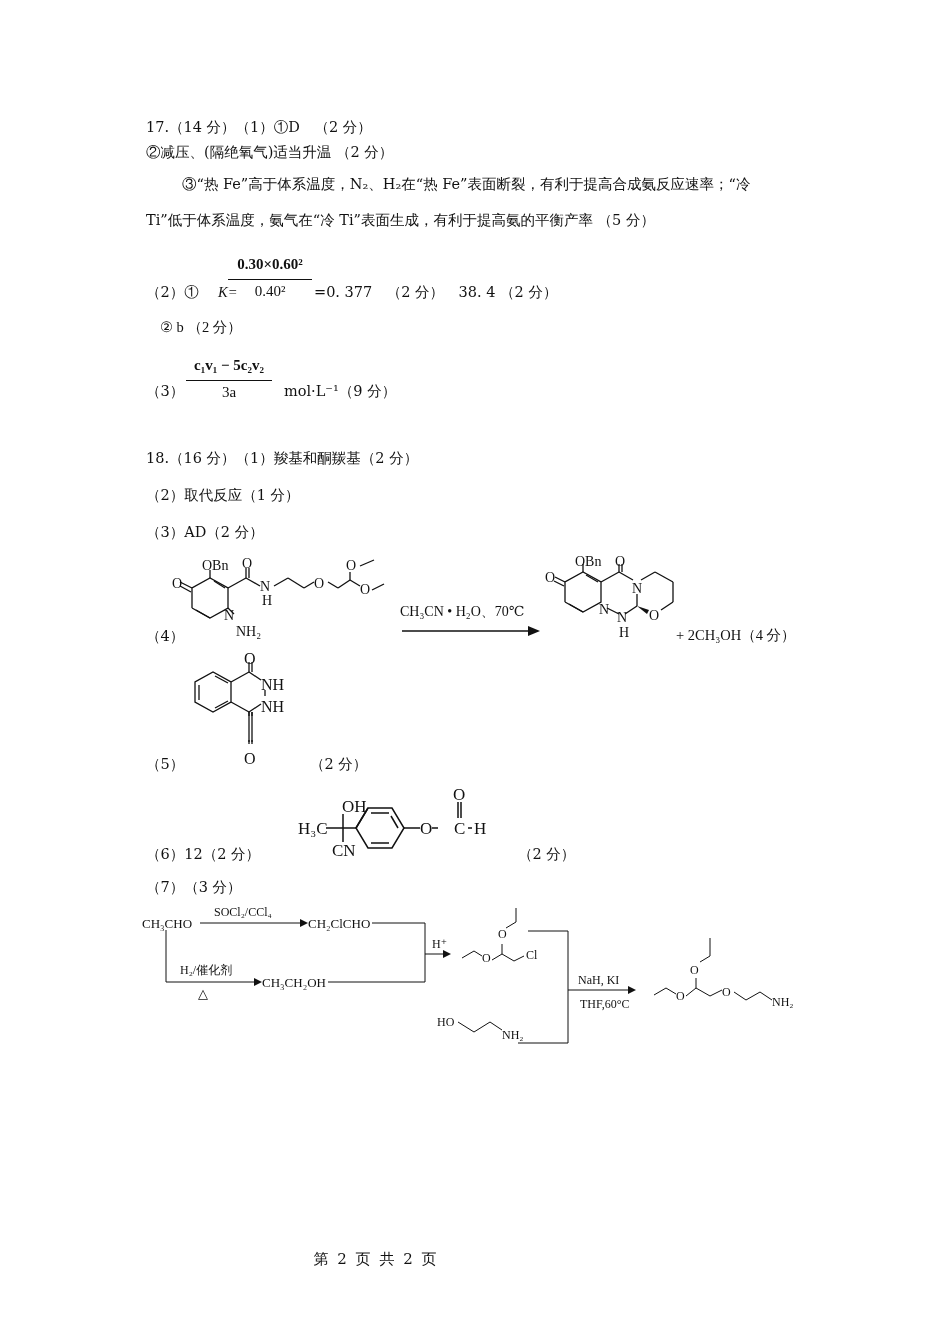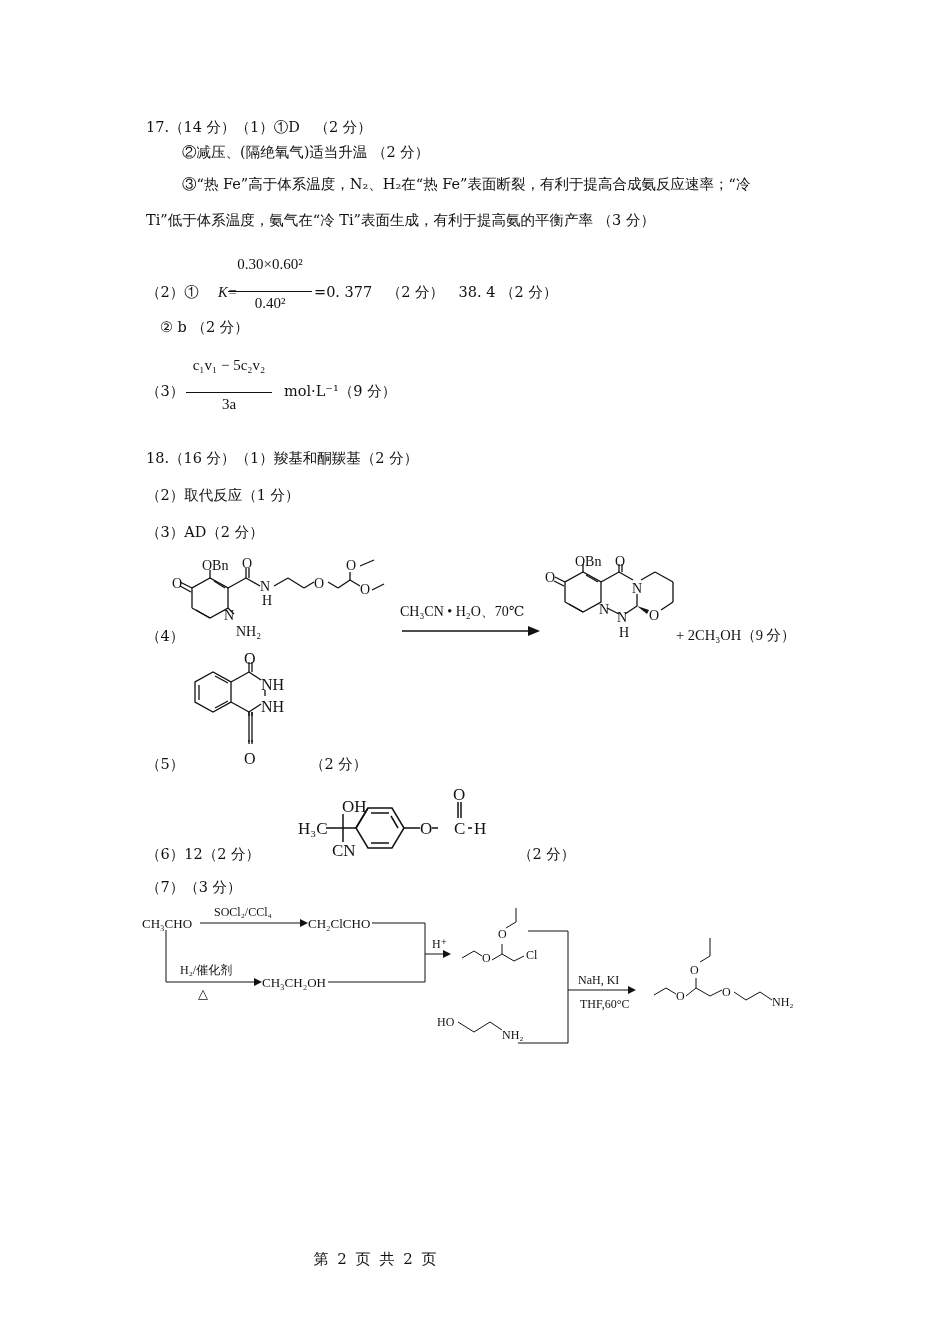--- a/index.html
+++ b/index.html
@@ -1,43 +1,43 @@
 <!DOCTYPE html>
 <html><head>
 <meta charset="utf-8">
 <style>
   html, body { margin: 0; padding: 0; background: #ffffff; }
   body { width: 950px; height: 1344px; position: relative; overflow: hidden;
          font-family: "DejaVu Serif", "Liberation Serif", serif; color: #111; }
   .t { position: absolute; font-size: 14.5px; white-space: nowrap; line-height: 18px; }
   .ser { font-family: "Liberation Serif", "DejaVu Serif", serif; }
   .frac { position: absolute; text-align: center; font-family: "Liberation Serif", serif; font-size: 15px; }
-  .frac .num { display: block; padding: 0 4px 18px 4px; border-bottom: 1px solid #111; }
+  .frac .num { display: block; padding: 0 4px 6px 4px; border-bottom: 1px solid #111; font-weight: bold; }
   .frac .den { display: block; padding-top: 3px; }
   svg { position: absolute; overflow: visible; }
   svg text { font-family: "Liberation Serif", "DejaVu Serif", serif; fill: #111; }
   .footer { position: absolute; left: 0; width: 752px; top: 1250px; text-align: center;
             font-size: 15px; letter-spacing: 2px; }
 </style>
 </head>
 <body>
 
 <div class="t" style="left:146px; top:118px;">17.（14 分）（1）①D　（2 分）</div>
-<div class="t" style="left:146px; top:143px;margin-left:36px;">②减压、(隔绝氧气)适当升温 （2 分）</div>
+<div class="t" style="left:146px; top:143px;">②减压、(隔绝氧气)适当升温 （2 分）</div>
 <div class="t" style="left:146px; top:175px;margin-left:36px;">③“热 Fe”高于体系温度，N₂、H₂在“热 Fe”表面断裂，有利于提高合成氨反应速率；“冷</div>
-<div class="t" style="left:146px; top:211px;">Ti”低于体系温度，氨气在“冷 Ti”表面生成，有利于提高氨的平衡产率 （3 分）</div>
+<div class="t" style="left:146px; top:211px;">Ti”低于体系温度，氨气在“冷 Ti”表面生成，有利于提高氨的平衡产率 （5 分）</div>
 
 <div class="t" style="left:146px; top:283px;">（2）①</div>
 <div class="t ser" style="left:218px; top:283px; font-style:italic;">K=</div>
 <div class="frac" style="left:228px; top:256px; width:84px;">
   <span class="num">0.30×0.60²</span>
   <span class="den">0.40²</span>
 </div>
 <div class="t" style="left:314px; top:283px;">=0. 377　（2 分）　38. 4 （2 分）</div>
-<div class="t" style="left:160px; top:318px;">② b （2 分）</div>
+<div class="t" style="left:160px; top:318px;font-family:Liberation Serif, serif;">② b （2 分）</div>
 
 <div class="t" style="left:146px; top:382px;">（3）</div>
 <div class="frac" style="left:186px; top:357px; width:86px;">
   <span class="num">c₁v₁ − 5c₂v₂</span>
   <span class="den">3a</span>
 </div>
 <div class="t" style="left:284px; top:382px;">mol·L⁻¹（9 分）</div>
 
 <div class="t" style="left:146px; top:449px;">18.（16 分）（1）羧基和酮羰基（2 分）</div>
 <div class="t" style="left:146px; top:486px;">（2）取代反应（1 分）</div>
@@ -118,21 +118,21 @@
   <polygon points="92,46 104,50 102,54" fill="#111"></polygon>
   <text x="0" y="22" font-size="14">O</text>
   <text x="30" y="6" font-size="14">OBn</text>
   <text x="70" y="6" font-size="14">O</text>
   <text x="87" y="33" font-size="14">N</text>
   <text x="54" y="54" font-size="14">N</text>
   <text x="72" y="62" font-size="14">N</text>
   <text x="74" y="77" font-size="14">H</text>
   <text x="104" y="60" font-size="14">O</text>
 </svg>
-<div class="t ser" style="left:676px; top:626px;">+ 2CH₃OH（9 分）</div>
+<div class="t ser" style="left:676px; top:626px;">+ 2CH₃OH（4 分）</div>
 
 <div class="t" style="left:146px; top:755px;">（5）</div>
 <svg style="left:185px; top:652px;" width="130" height="120" viewBox="0 0 130 120">
   <g stroke="#111" stroke-width="1.3" fill="none">
     <polygon points="10,50 10,30 28,20 46,30 46,50 28,60"></polygon>
     <line x1="14" y1="33" x2="14" y2="48"></line>
     <line x1="30" y1="24" x2="43" y2="31"></line>
     <line x1="30" y1="56" x2="43" y2="49"></line>
     <line x1="46" y1="30" x2="64" y2="20"></line>
     <line x1="46" y1="50" x2="64" y2="60"></line>

